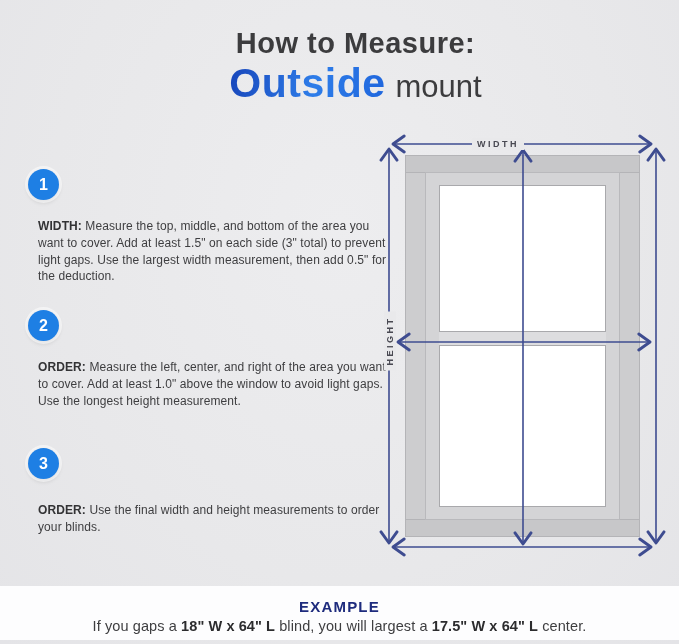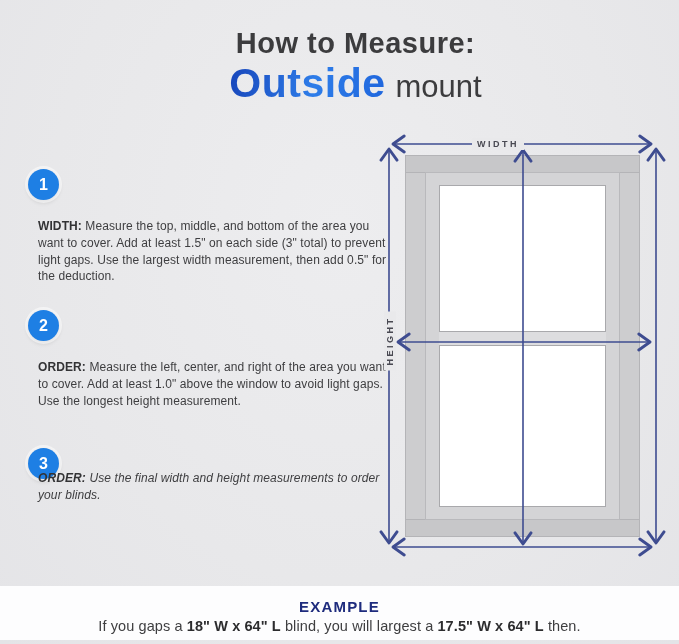--- a/index.html
+++ b/index.html
@@ -31,21 +31,21 @@
   .badge-1{left:28px;top:169px;}
   .badge-2{left:28px;top:310px;}
   .badge-3{left:28px;top:448px;}
   .step-text{
     position:absolute;left:38px;width:350px;
     font-size:12px;line-height:16.8px;color:#3e3e40;letter-spacing:.1px;
   }
   .step-text b{color:#333335;}
   .step-1{top:206px;}
   .step-2{top:347px;}
-  .step-3{top:458px;font-style:italic;}
+  .step-3{top:490px;}
   
   .win-outer{
     position:absolute;left:405px;top:155px;width:235px;height:382px;
     background:#cdcdcf;border:1px solid #b4b4b7;box-sizing:border-box;
   }
   .win-top-board{position:absolute;left:0;right:0;top:0;height:16px;background:#c7c7c9;border-bottom:1px solid #b4b4b7;}
   .win-bottom-board{position:absolute;left:0;right:0;bottom:0;height:16px;background:#c7c7c9;border-top:1px solid #b4b4b7;}
   .win-inner{
     position:absolute;left:19px;right:19px;top:16px;bottom:16px;
     background:#d4d4d6;border:1px solid #b9b9bc;box-sizing:border-box;
@@ -124,16 +124,16 @@
       <line x1="523" y1="150" x2="523" y2="544" marker-start="url(#chev)" marker-end="url(#chev)"></line>
       <line x1="398" y1="342" x2="650" y2="342" marker-start="url(#chev)" marker-end="url(#chev)"></line>
     </g>
   </svg>
 
   <div class="dim-label width-label">WIDTH</div>
   <div class="dim-label height-label">HEIGHT</div>
 
   <div class="footer">
     <div class="example-heading">EXAMPLE</div>
-    <div class="example-line"><span>If you gaps a </span><b>18" W x 64" L</b><span> blind, you will largest a </span><b>17.5" W x 64" L</b><span> then.</span></div>
+    <div class="example-line"><span>If you gaps a </span><b>18" W x 64" L</b><span> blind, you will largest a </span><b>17.5" W x 64" L</b><span> center.</span></div>
   </div>
 
 </div>
 
 </body></html>

